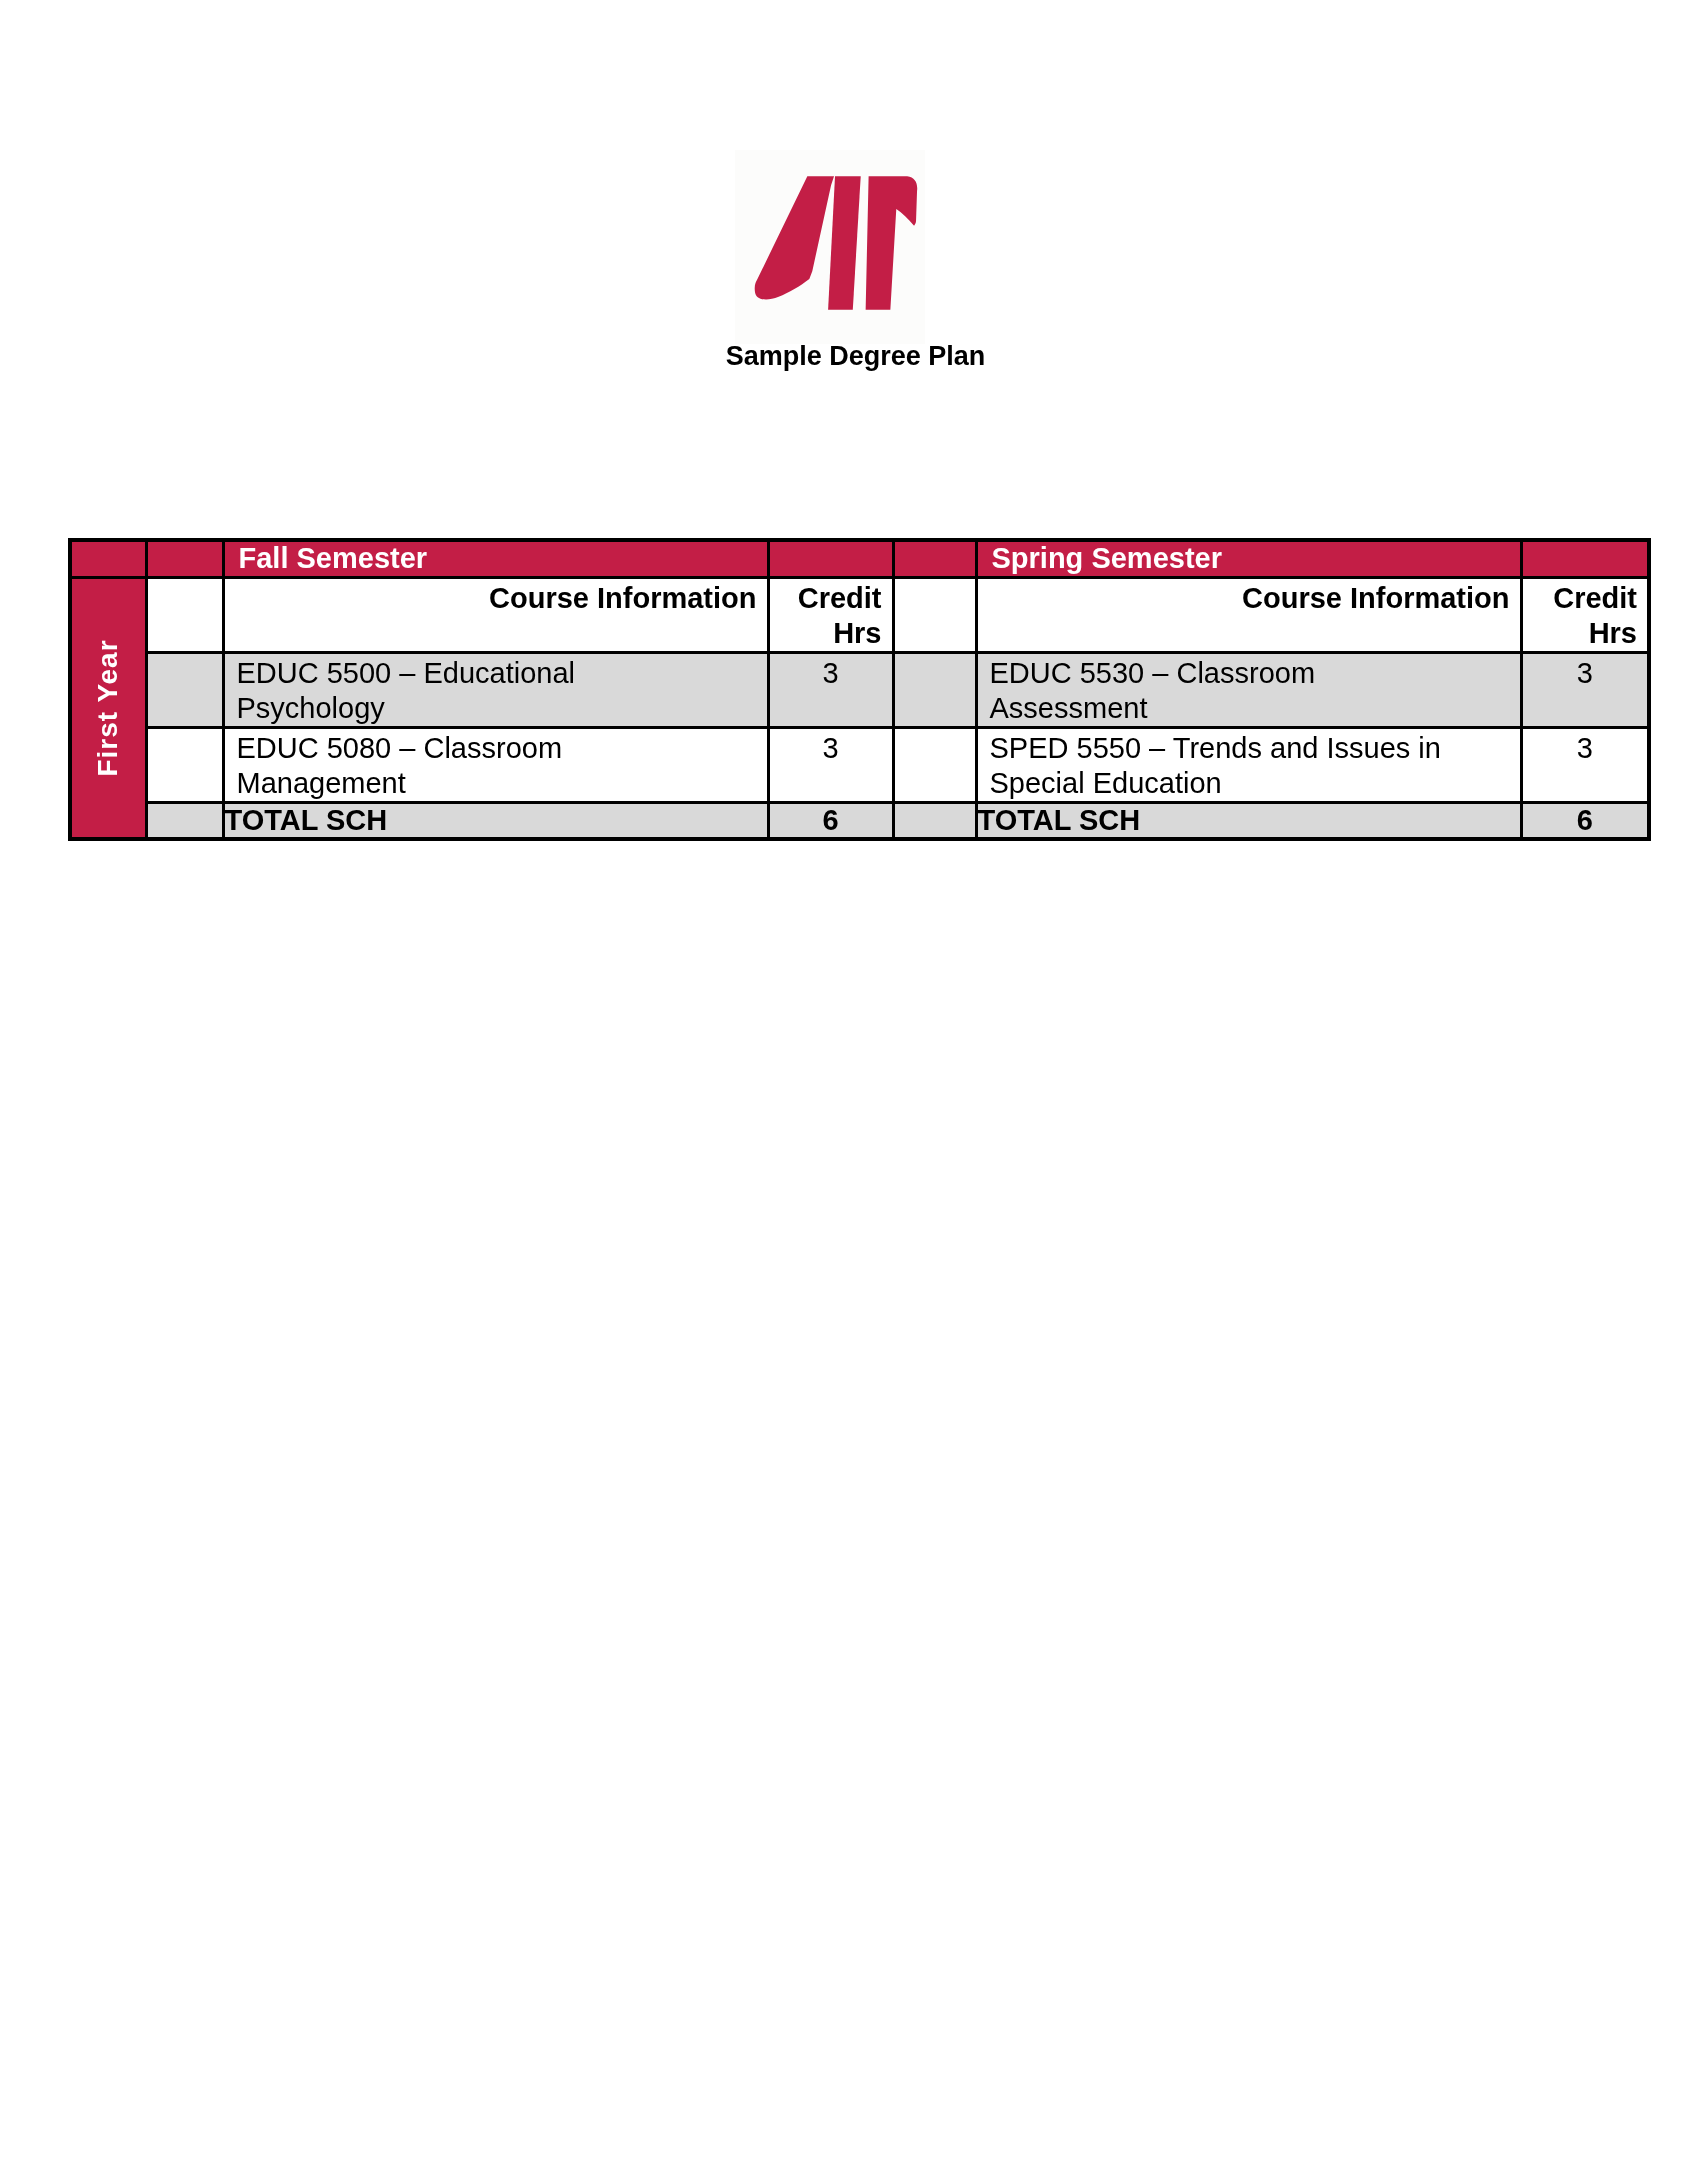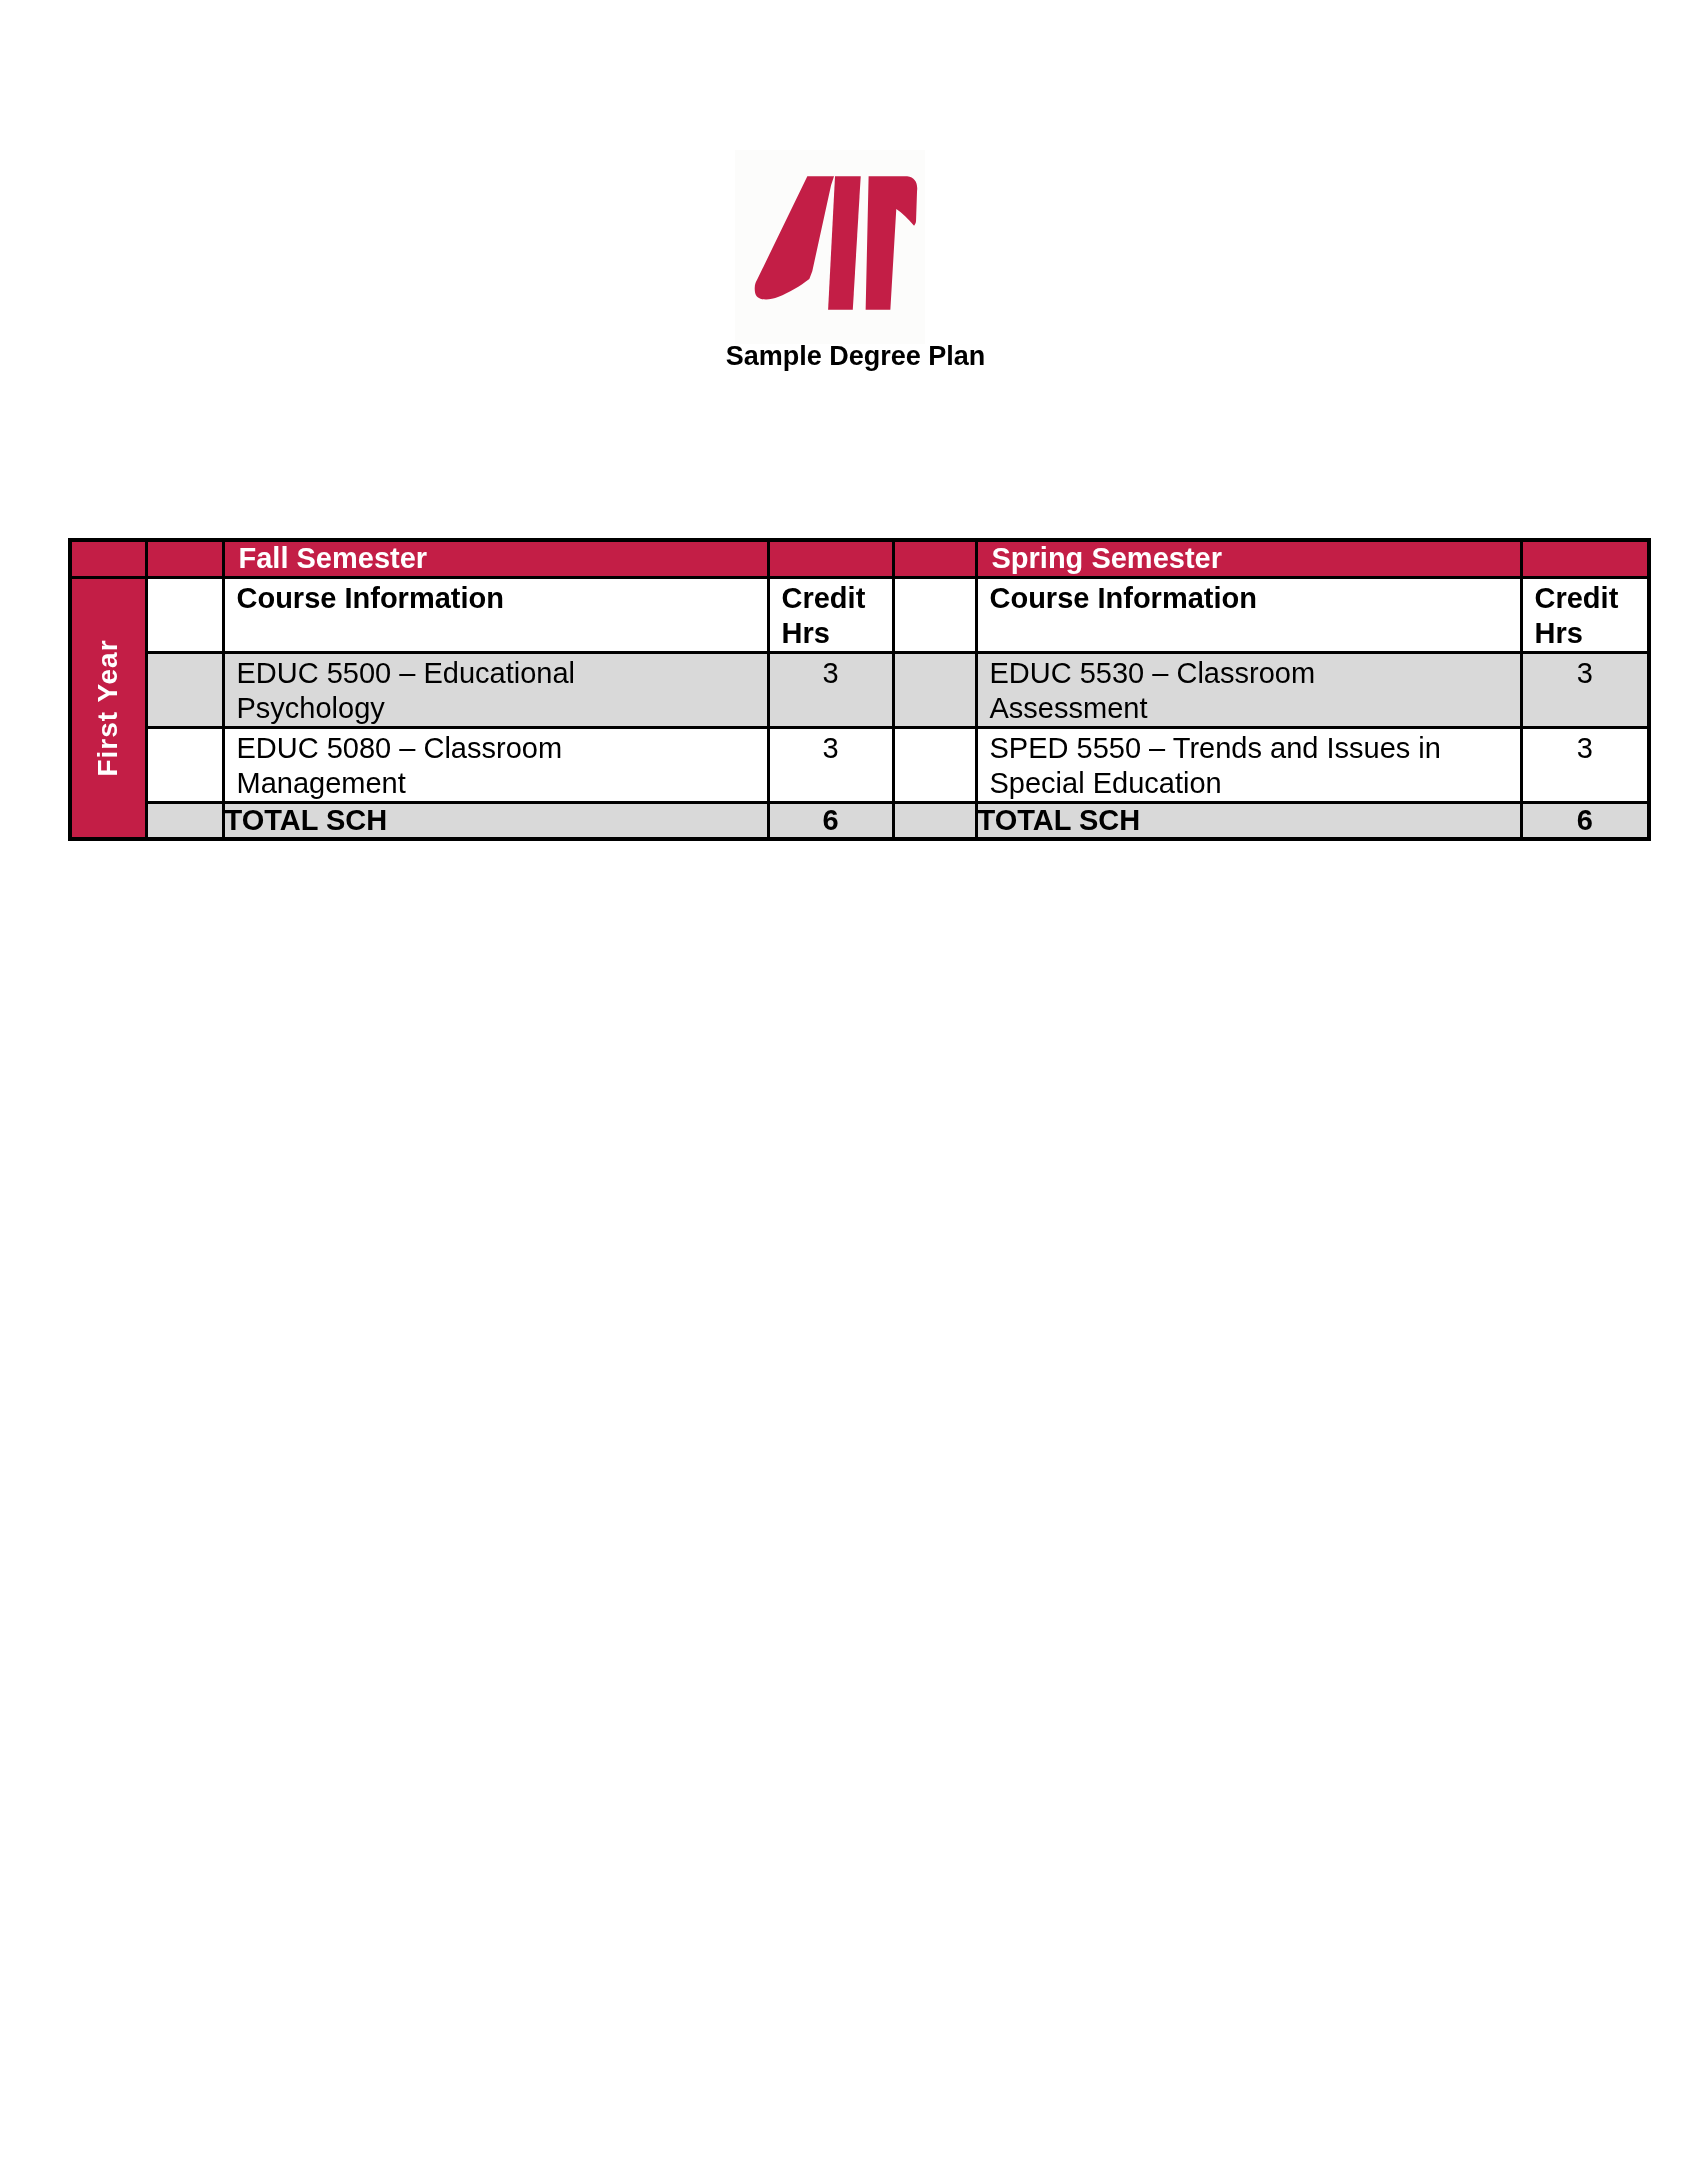--- a/index.html
+++ b/index.html
@@ -63,21 +63,21 @@
   .sem-title{
     color:#ffffff;
     font-weight:bold;
     text-align:left;
     vertical-align:middle;
     padding-left:14px !important;
   }
   .col-head{
     font-weight:bold;
     vertical-align:top;
-    text-align:left;
+    text-align:right;
     padding:2px 10px 0 12px !important;
     line-height:35px;
   }
   .course{
     vertical-align:top;
     text-align:left;
     padding:2px 10px 0 12px !important;
     line-height:35px;
     white-space:pre-line;
   }

